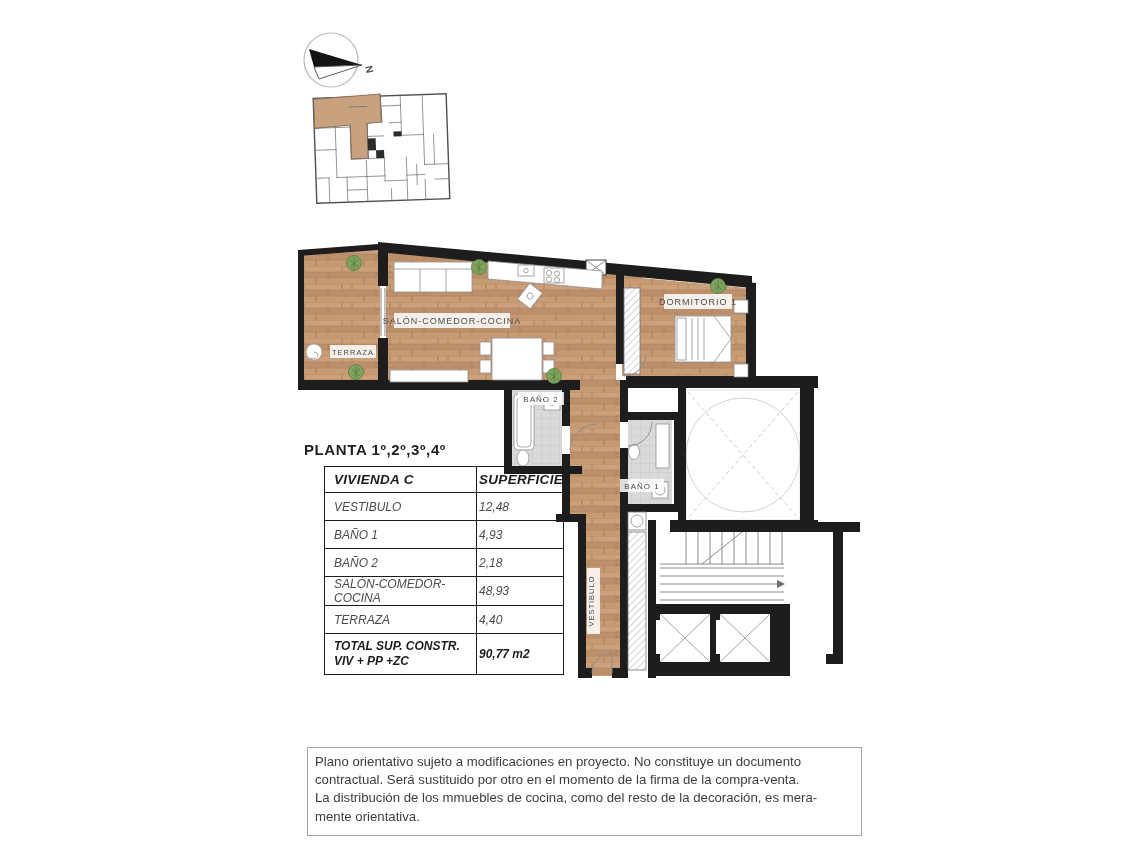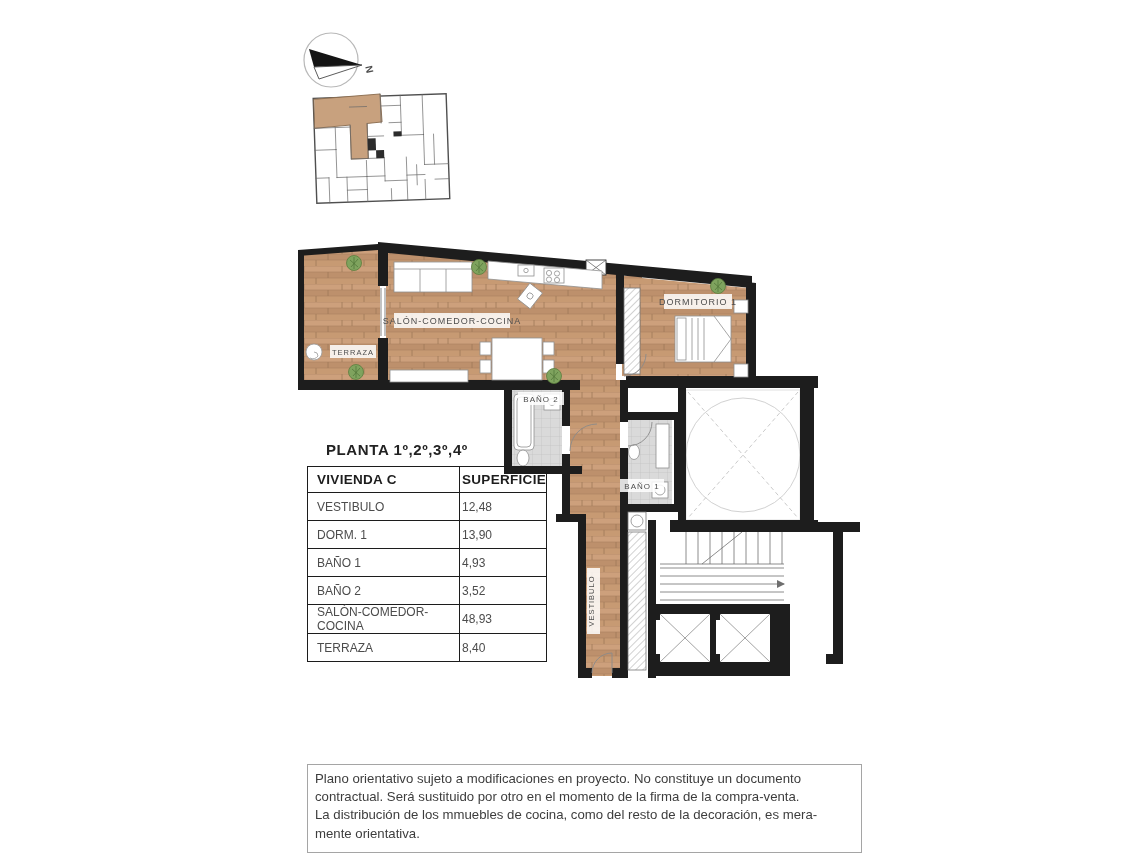--- a/index.html
+++ b/index.html
@@ -2,35 +2,35 @@
 <html><head>
 <meta charset="utf-8">
 <style>
   html,body{margin:0;padding:0;background:#ffffff;}
   #page{position:relative;width:1140px;height:860px;background:#ffffff;overflow:hidden;
         font-family:"Liberation Sans",sans-serif;}
   .abs{position:absolute;}
   svg text{font-family:"Liberation Sans",sans-serif;fill:#4d4d4d;}
 
   
-  #plan-title{left:326px;top:441px;font-size:15px;font-weight:bold;color:#222;
+  #plan-title{left:304px;top:441px;font-size:15px;font-weight:bold;color:#222;
               letter-spacing:.6px;}
-  #surface-table{left:307px;top:466px;border-collapse:collapse;table-layout:fixed;width:239px;}
+  #surface-table{left:324px;top:466px;border-collapse:collapse;table-layout:fixed;width:239px;font-style:italic;}
   #surface-table td{border:1.6px solid #1c1c1c;padding:0 0 0 9px;font-size:12px;color:#4c4c4c;
                     vertical-align:middle;}
   #surface-table td.val{text-align:left;padding:0 2px;}
   #surface-table tr.hdr td{font-size:13.5px;font-weight:bold;color:#1d1d1d;height:25px;letter-spacing:.3px;}
   #surface-table tr.hdr td.val{text-align:right;}
   #surface-table tr.data td{height:27px;}
   #surface-table tr.tot td{font-weight:bold;color:#1d1d1d;height:27px;}
   #surface-table tr.tot2 td{font-weight:bold;color:#1d1d1d;height:40px;white-space:pre-line;line-height:1.25;}
 
   
   #disclaimer{left:307px;top:747px;width:539px;border:1px solid #a5a5a5;padding:5px 7px 9px 7px;
-              font-size:13.2px;line-height:1.38;color:#3d3d3d;white-space:pre-line;margin-top:17px;}
+              font-size:13.2px;line-height:1.38;color:#3d3d3d;white-space:pre-line;}
 </style>
 </head>
 <body>
 
 <div id="page">
 
   <svg class="abs" style="left:296px;top:26px" width="80" height="70" viewBox="0 0 80 70">
     <circle cx="35" cy="34" r="27" fill="none" stroke="#b8b8b8" stroke-width="1.2"></circle>
     <polygon points="13,23 66,39 18,41" fill="#141414"></polygon>
     <polygon points="18,41 66,39 23,53" fill="#ffffff" stroke="#4a4a4a" stroke-width="0.9"></polygon>
@@ -273,38 +273,39 @@
     <tbody>
         <tr class="hdr">
       <td>VIVIENDA C</td>
       <td class="val">SUPERFICIE</td>
     </tr>
     <tr class="data">
       <td>VESTIBULO</td>
       <td class="val">12,48</td>
     </tr>
     <tr class="data">
-      <td>DORM. 1</td>
-      <td class="val">13,90</td>
-    </tr>
-    <tr class="data">
       <td>BAÑO 1</td>
       <td class="val">4,93</td>
     </tr>
     <tr class="data">
       <td>BAÑO 2</td>
-      <td class="val">3,52</td>
+      <td class="val">2,18</td>
     </tr>
     <tr class="data">
       <td>SALÓN-COMEDOR-COCINA</td>
       <td class="val">48,93</td>
     </tr>
     <tr class="data">
       <td>TERRAZA</td>
-      <td class="val">8,40</td>
+      <td class="val">4,40</td>
+    </tr>
+    <tr class="tot2">
+      <td>TOTAL SUP. CONSTR.
+VIV + PP +ZC</td>
+      <td class="val">90,77 m2</td>
     </tr>
   </tbody>
     </table>
 
   <div class="abs" id="disclaimer">Plano orientativo sujeto a modificaciones en proyecto. No constituye un documento
 contractual. Será sustituido por otro en el momento de la firma de la compra-venta.
 La distribución de los mmuebles de cocina, como del resto de la decoración, es mera-
 mente orientativa.</div>
 
 </div>

